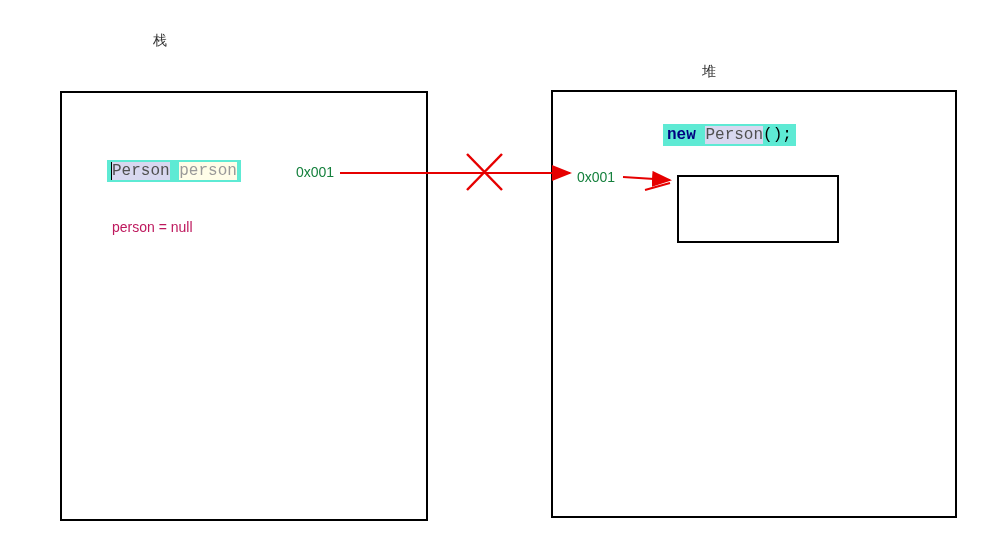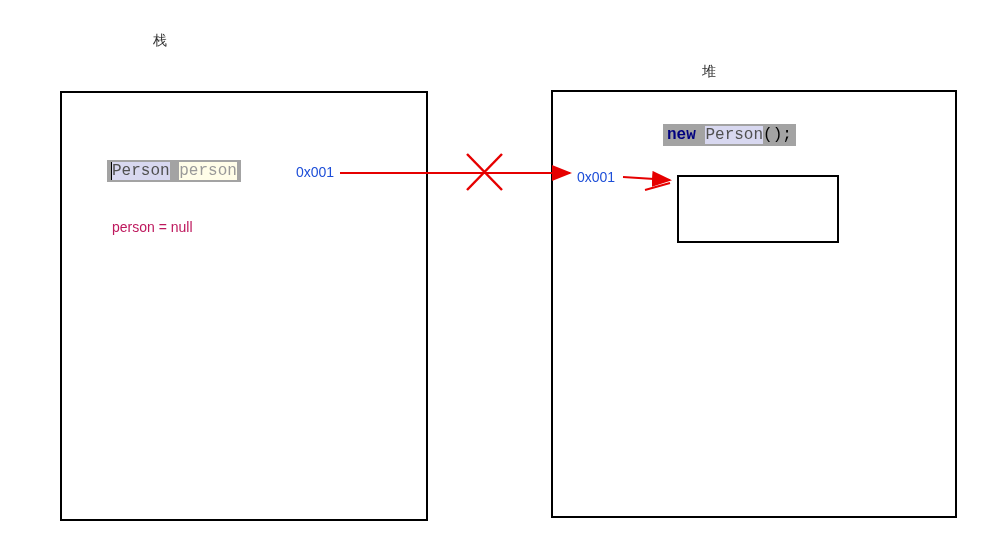--- a/index.html
+++ b/index.html
@@ -37,27 +37,27 @@
     }
     .type-name {
       background: #d8d8f0;
       color: #505050;
     }
     .var-name {
       color: #999999;
       background: #fffde8;
     }
     .bg-yellow {
-      background: #a3a3a3;
+      background: #5eead4;
     }
     .addr-text {
       position: absolute;
       font-family: Arial, sans-serif;
       font-size: 14px;
-      color: #1d4ed8;
+      color: #15803d;
     }
     .null-text {
       position: absolute;
       font-family: Arial, sans-serif;
       font-size: 14px;
       color: #be185d;
     }
     .cursor-bar {
       display: inline-block;
       width: 1px;

